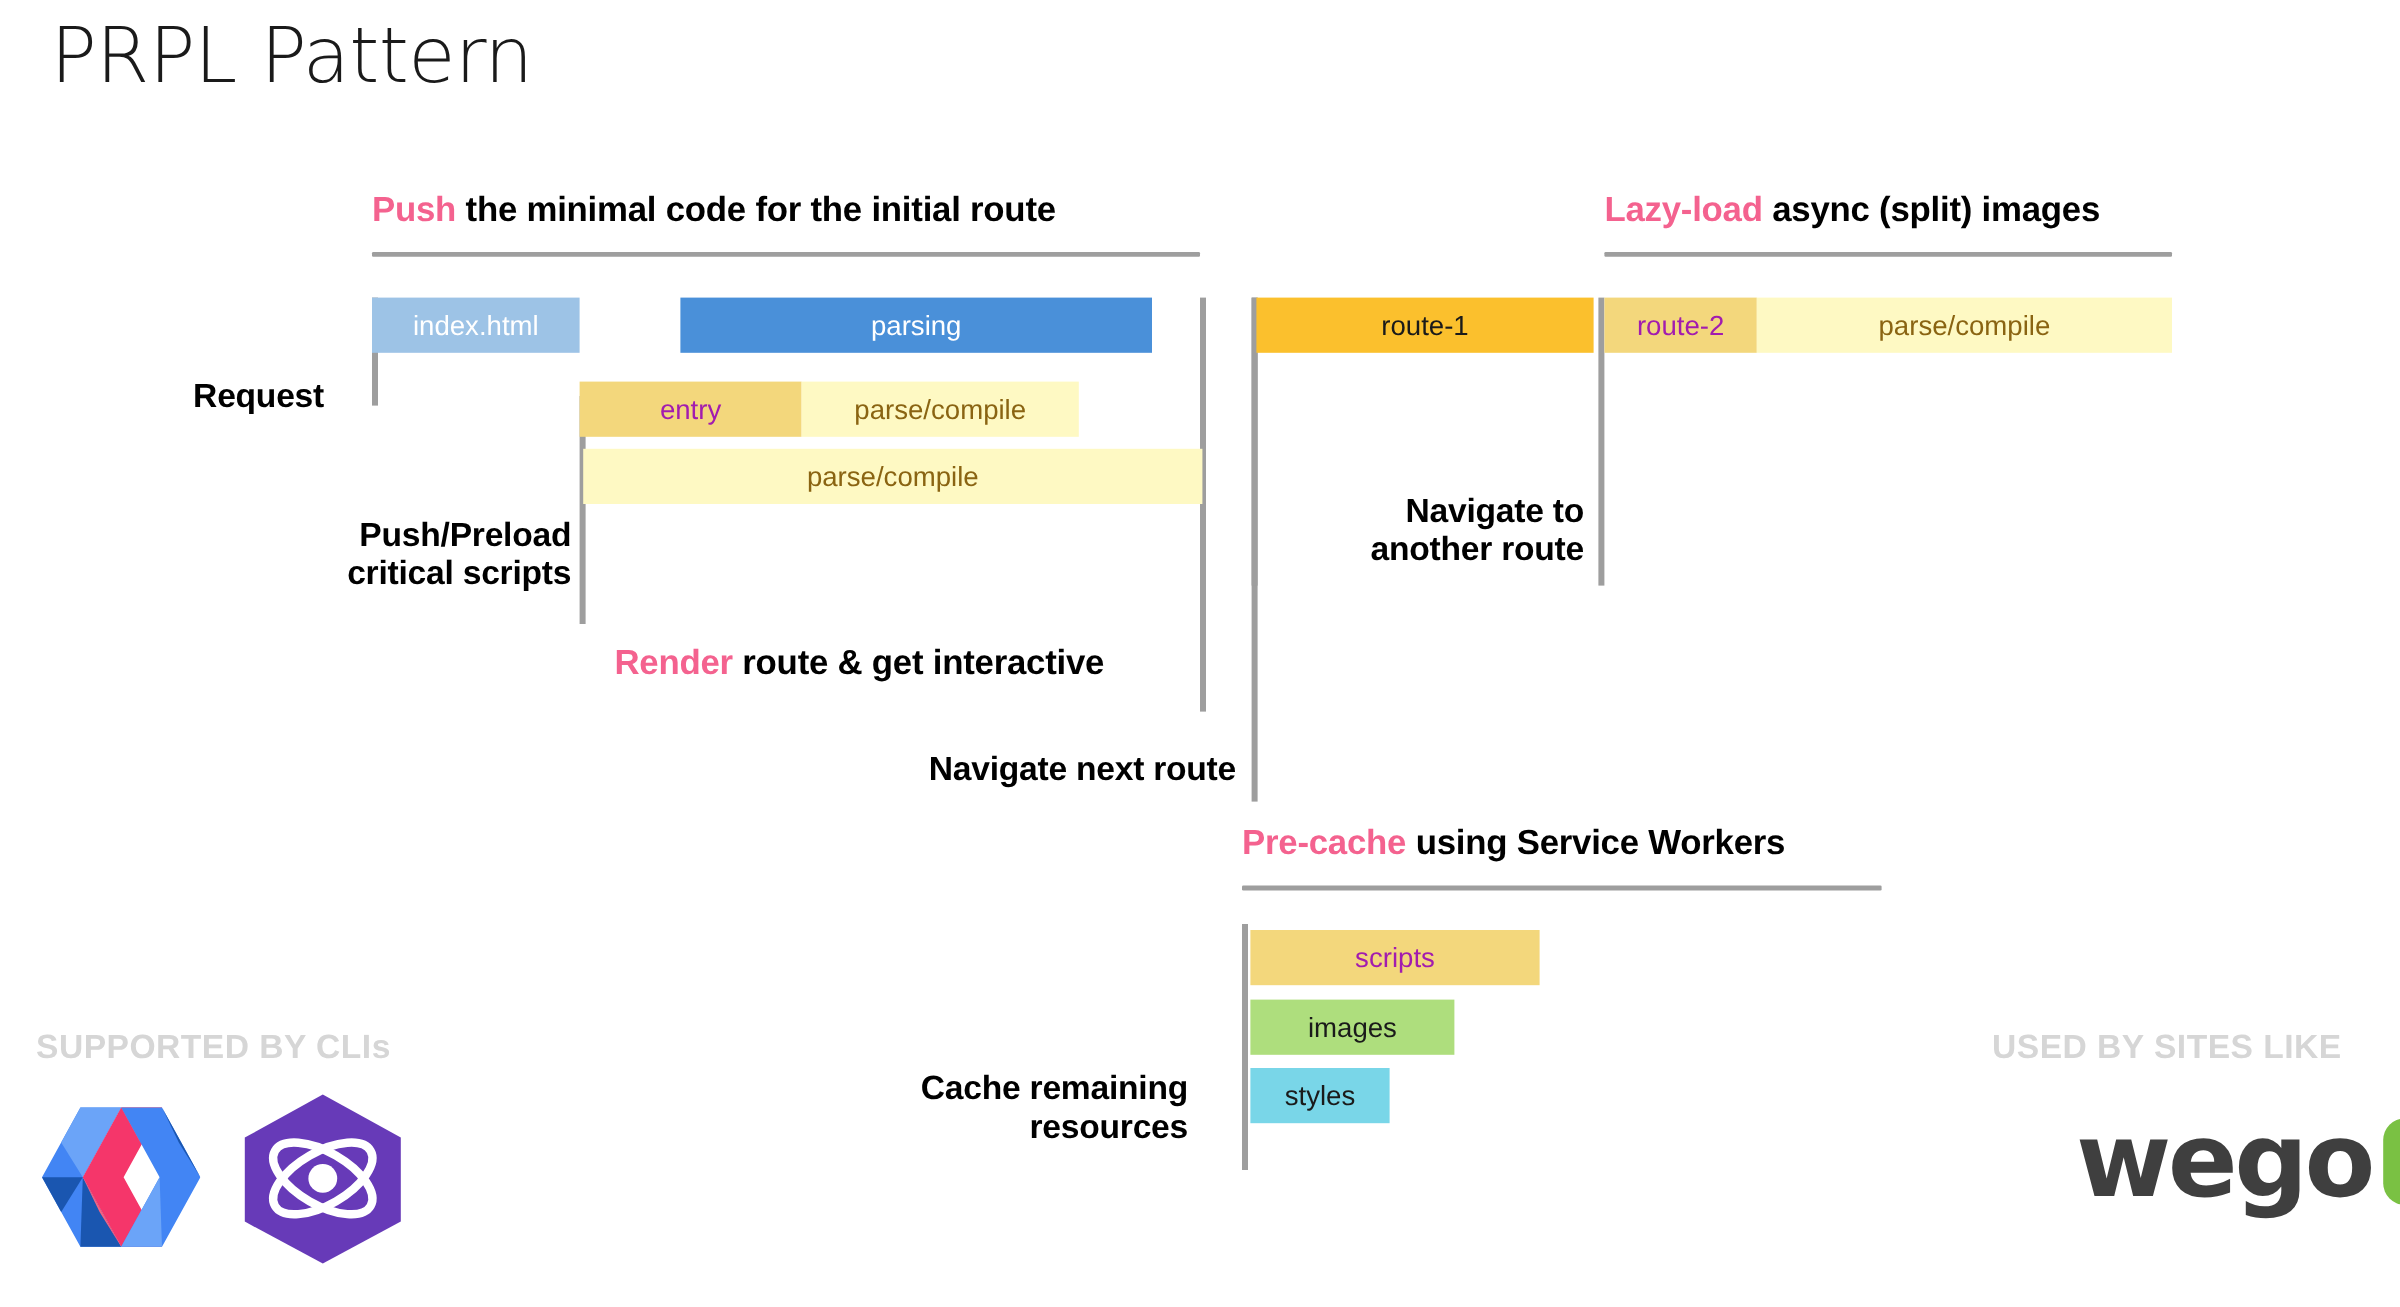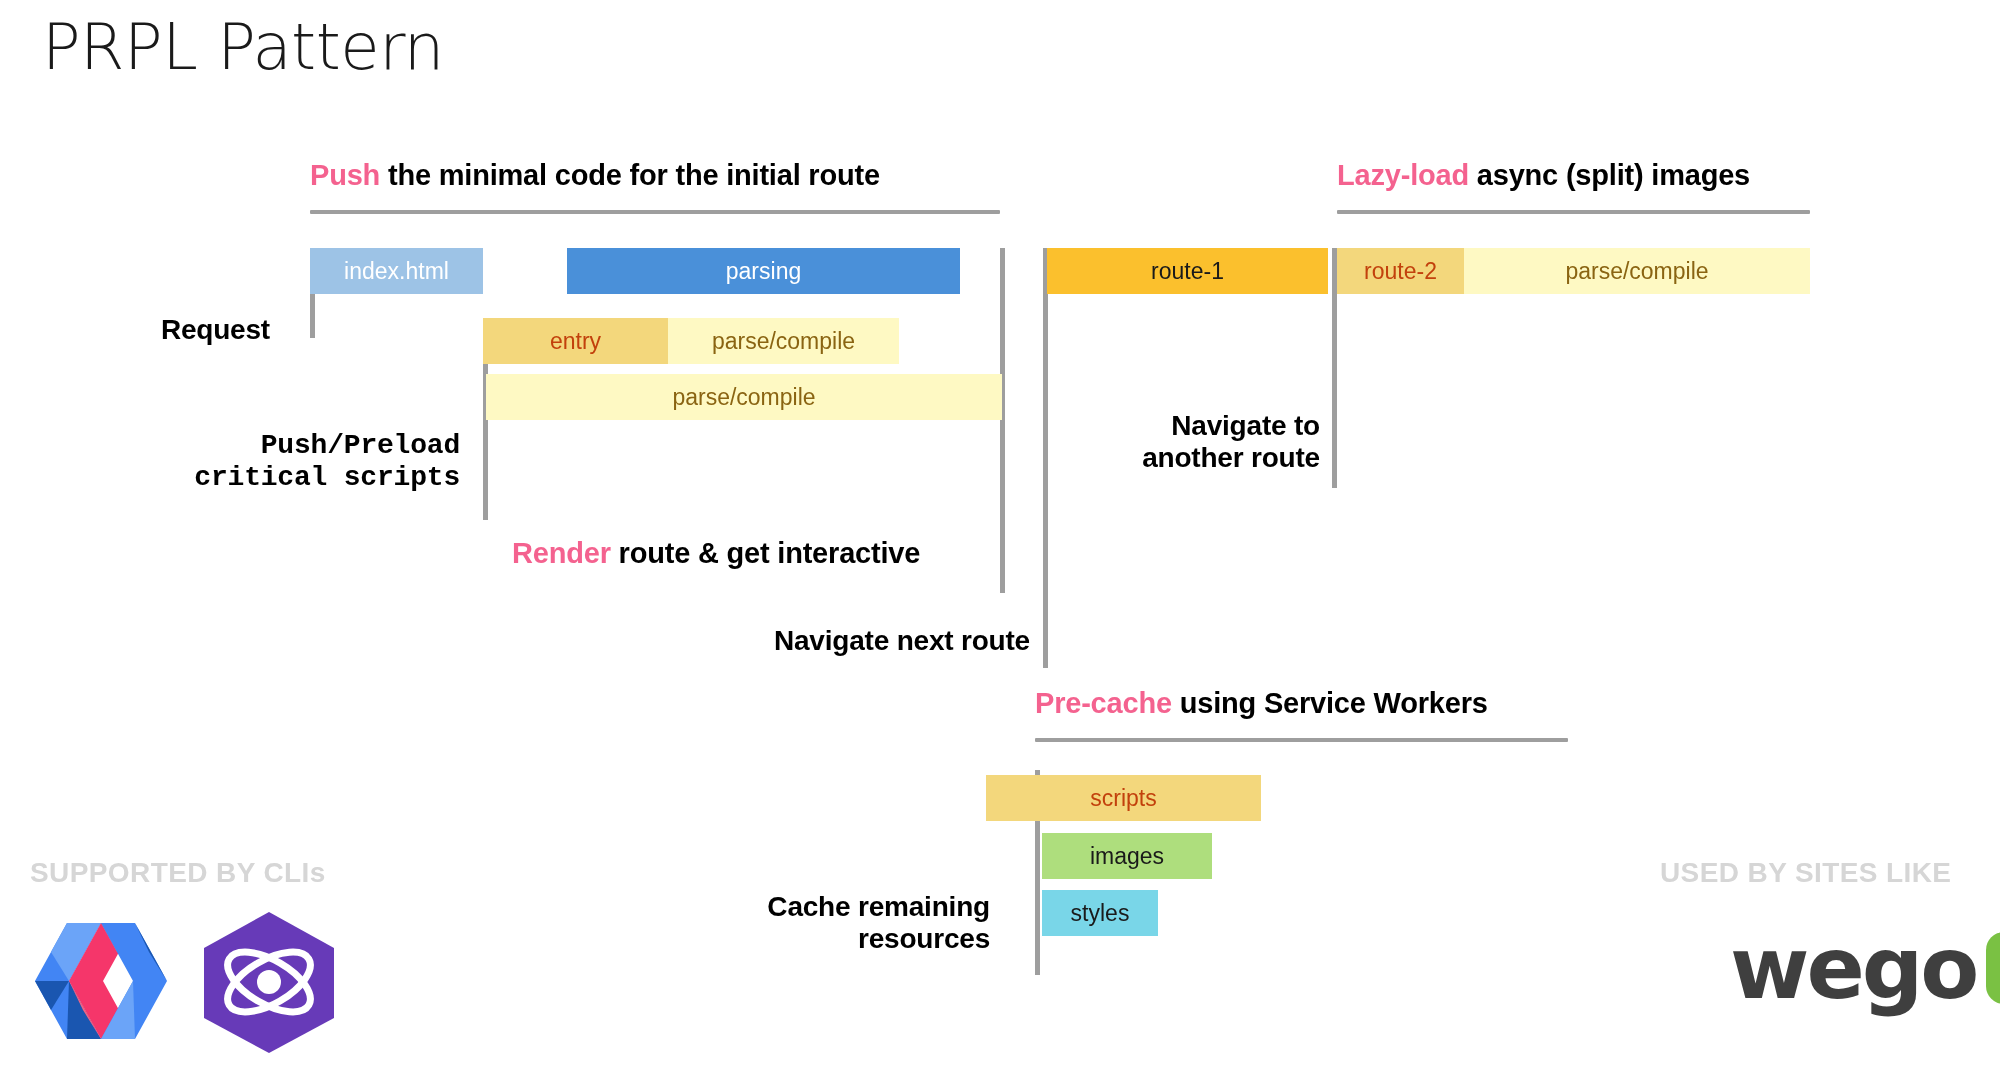--- a/index.html
+++ b/index.html
@@ -64,21 +64,21 @@
     display: flex;
     align-items: center;
     justify-content: center;
     font-size: 23px;
     white-space: nowrap;
     overflow: hidden;
   }
 
   .c-idx   { background: #9dc3e6; color: #ffffff; }
   .c-parse { background: #4a90d9; color: #ffffff; }
-  .c-light { background: #f3d77c; color: #c2410c; }
+  .c-light { background: #f3d77c; color: #a21caf; }
   .c-amber { background: #fef9c3; color: #8a6412; }
   .c-amber-dark-text { background: #fbc02d; color: #1a1a1a; }
   .c-green { background: #aede7d; color: #1a1a1a; }
   .c-cyan  { background: #79d6e8; color: #1a1a1a; }
 
   
   .row-label {
     position: absolute;
     font-size: 28px;
     font-weight: bold;
@@ -167,38 +167,38 @@
   <div class="seg c-amber-dark-text" style="flex:1;">route-1</div>
 </div>
 
 <div class="bar" style="left:1337px; top:248px; width:473px;">
   <div class="seg c-light" style="width:127px;">route-2</div>
   <div class="seg c-amber" style="flex:1;">parse/compile</div>
 </div>
 
 <div class="row-label" style="left:40px; top:314px; width:230px;">Request</div>
 
-<div class="row-label" style="left:120px; top:430px; width:340px;font-family:Liberation Mono, monospace;">
+<div class="row-label" style="left:136px; top:430px; width:340px;">
   <div>Push/Preload</div>
   <div>critical scripts</div>
 </div>
 
 <div class="row-label" style="left:1080px; top:410px; width:240px;">
   <div>Navigate to</div>
   <div>another route</div>
 </div>
 
 <div class="sec-head" style="left:512px; top:537px;"><span class="kw">Render</span><span> route &amp; get interactive</span></div>
 
 <div class="row-label" style="left:440px; top:625px; width:590px;">Navigate next route</div>
 
 <div class="sec-head" style="left:1035px; top:687px;"><span class="kw">Pre-cache</span><span> using Service Workers</span></div>
 <div class="sec-rule" style="left:1035px; top:738px; width:533px;"></div>
 
-<div class="bar" style="left:986px; top:775px; width:275px;">
+<div class="bar" style="left:1042px; top:775px; width:241px;">
   <div class="seg c-light" style="flex:1;">scripts</div>
 </div>
 <div class="bar" style="left:1042px; top:833px; width:170px;">
   <div class="seg c-green" style="flex:1;">images</div>
 </div>
 <div class="bar" style="left:1042px; top:890px; width:116px;">
   <div class="seg c-cyan" style="flex:1;">styles</div>
 </div>
 
 <div class="row-label" style="left:690px; top:891px; width:300px;">

